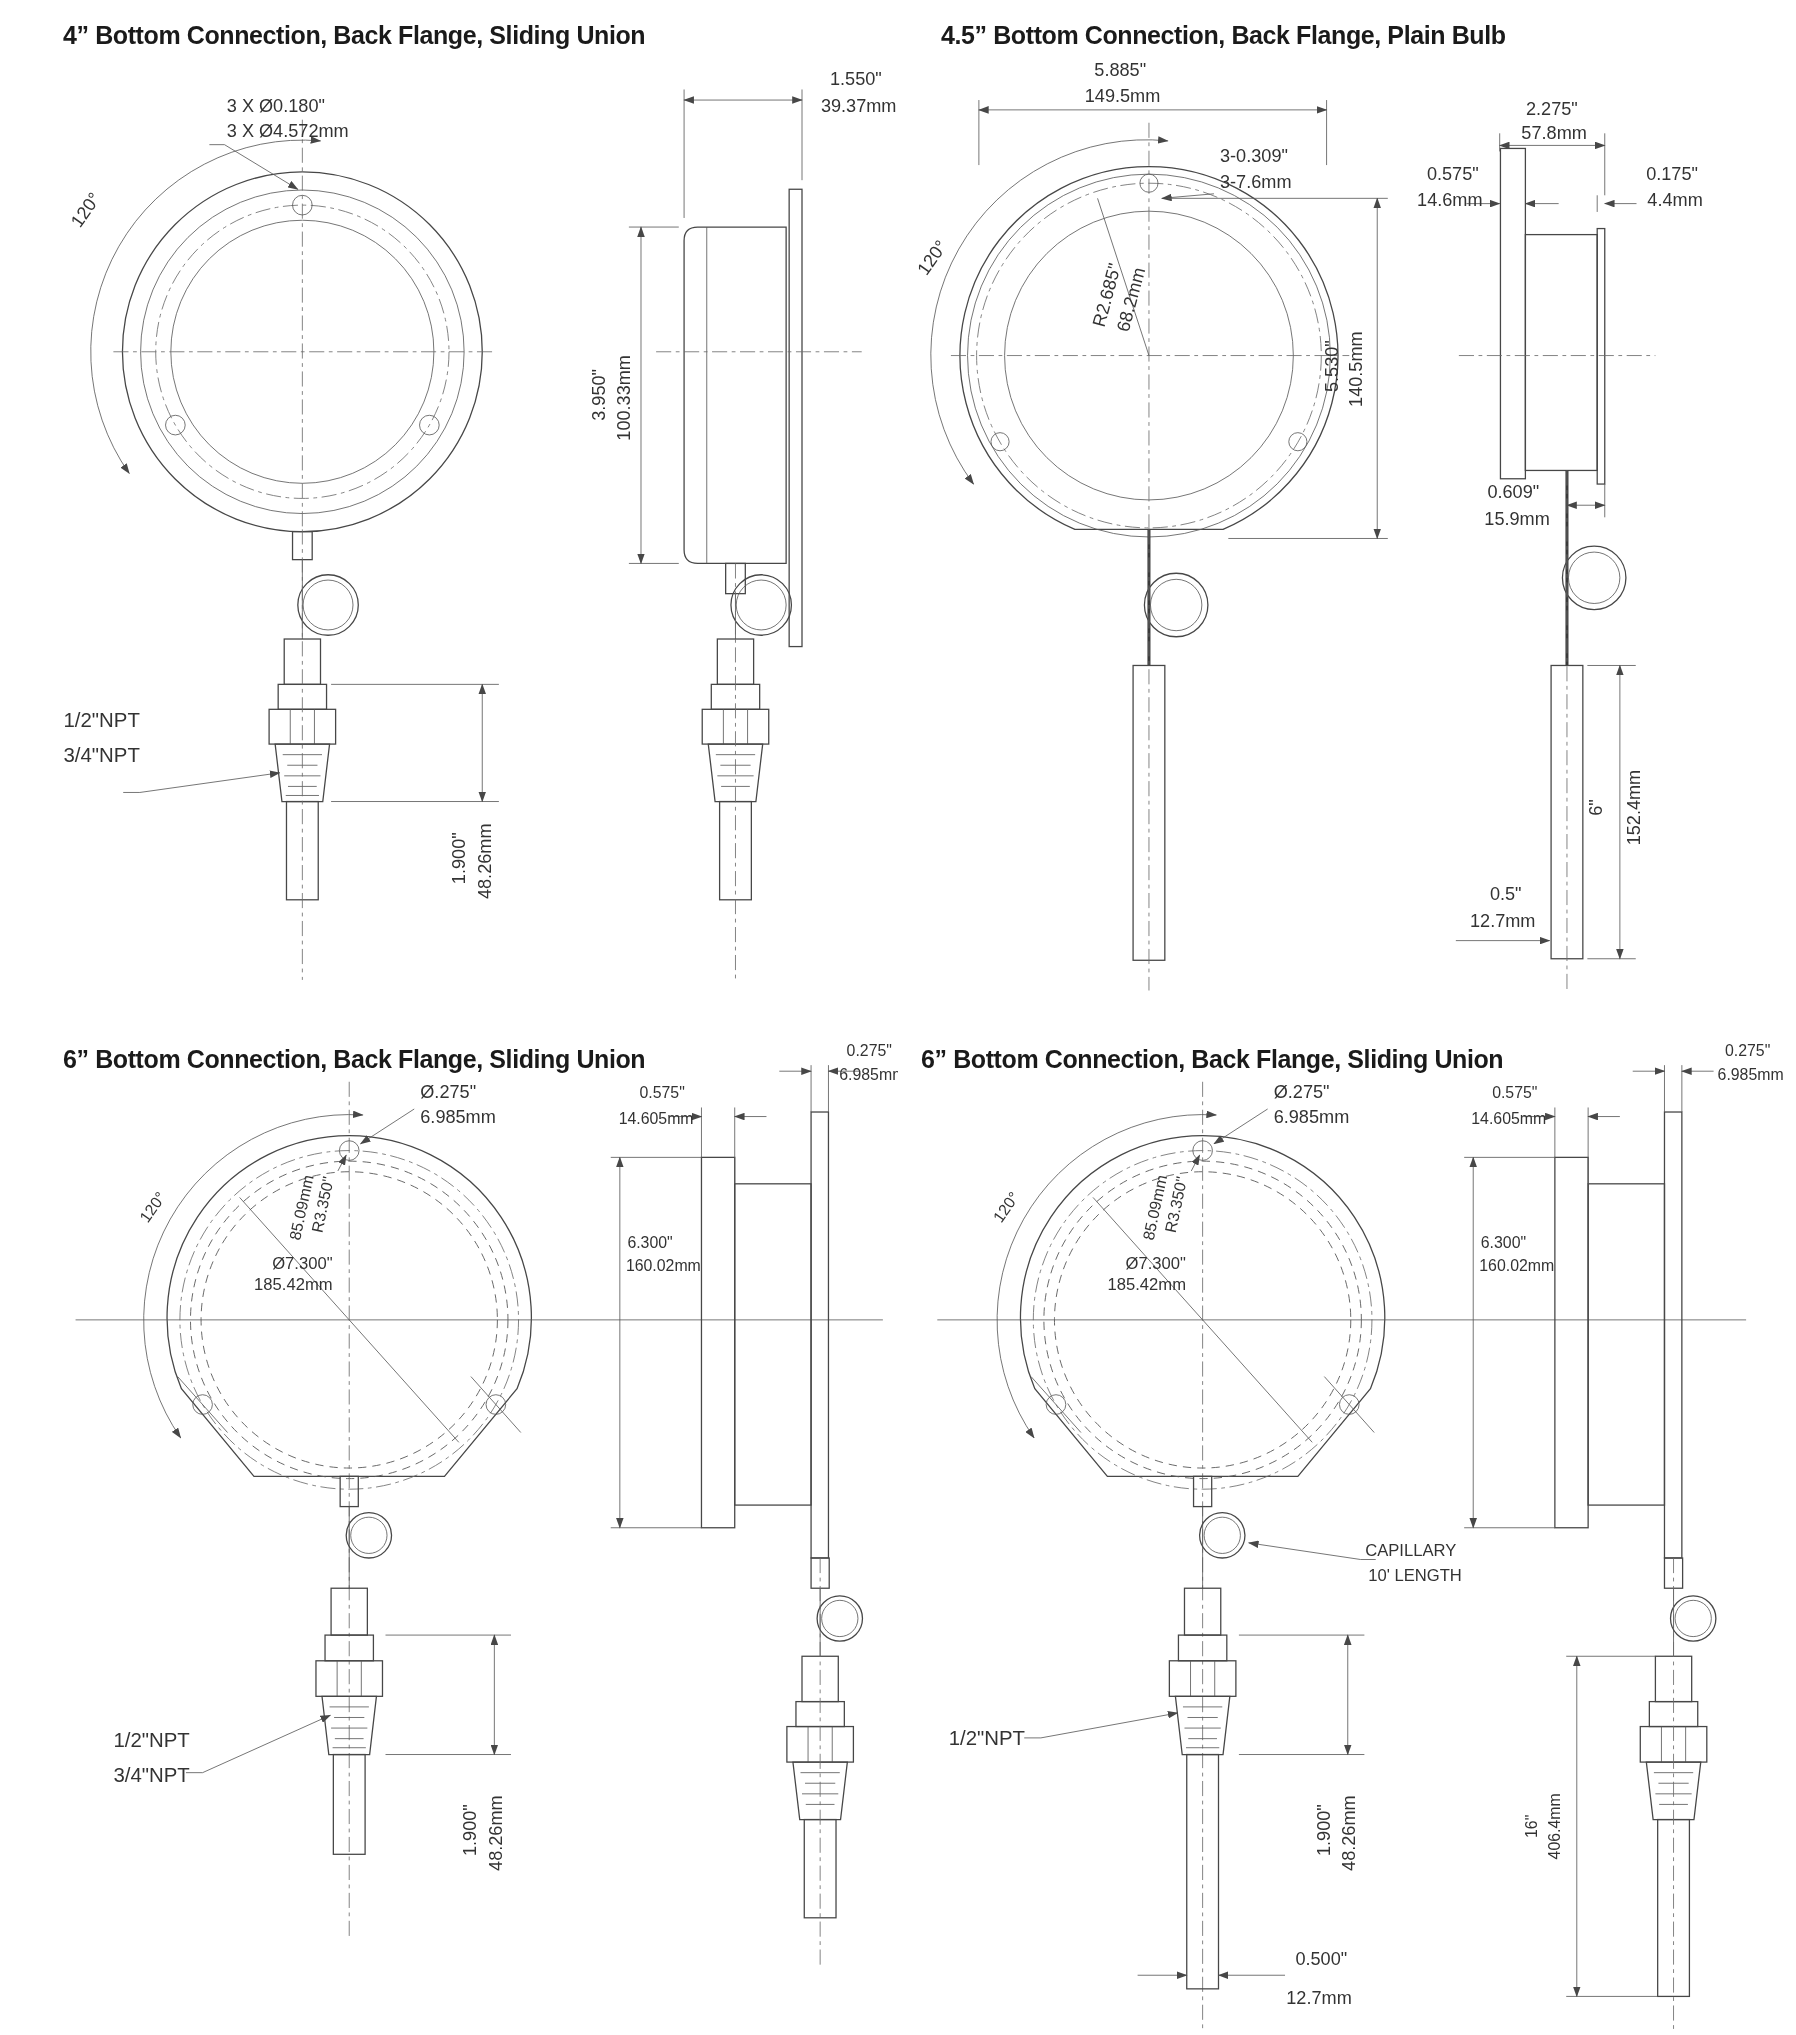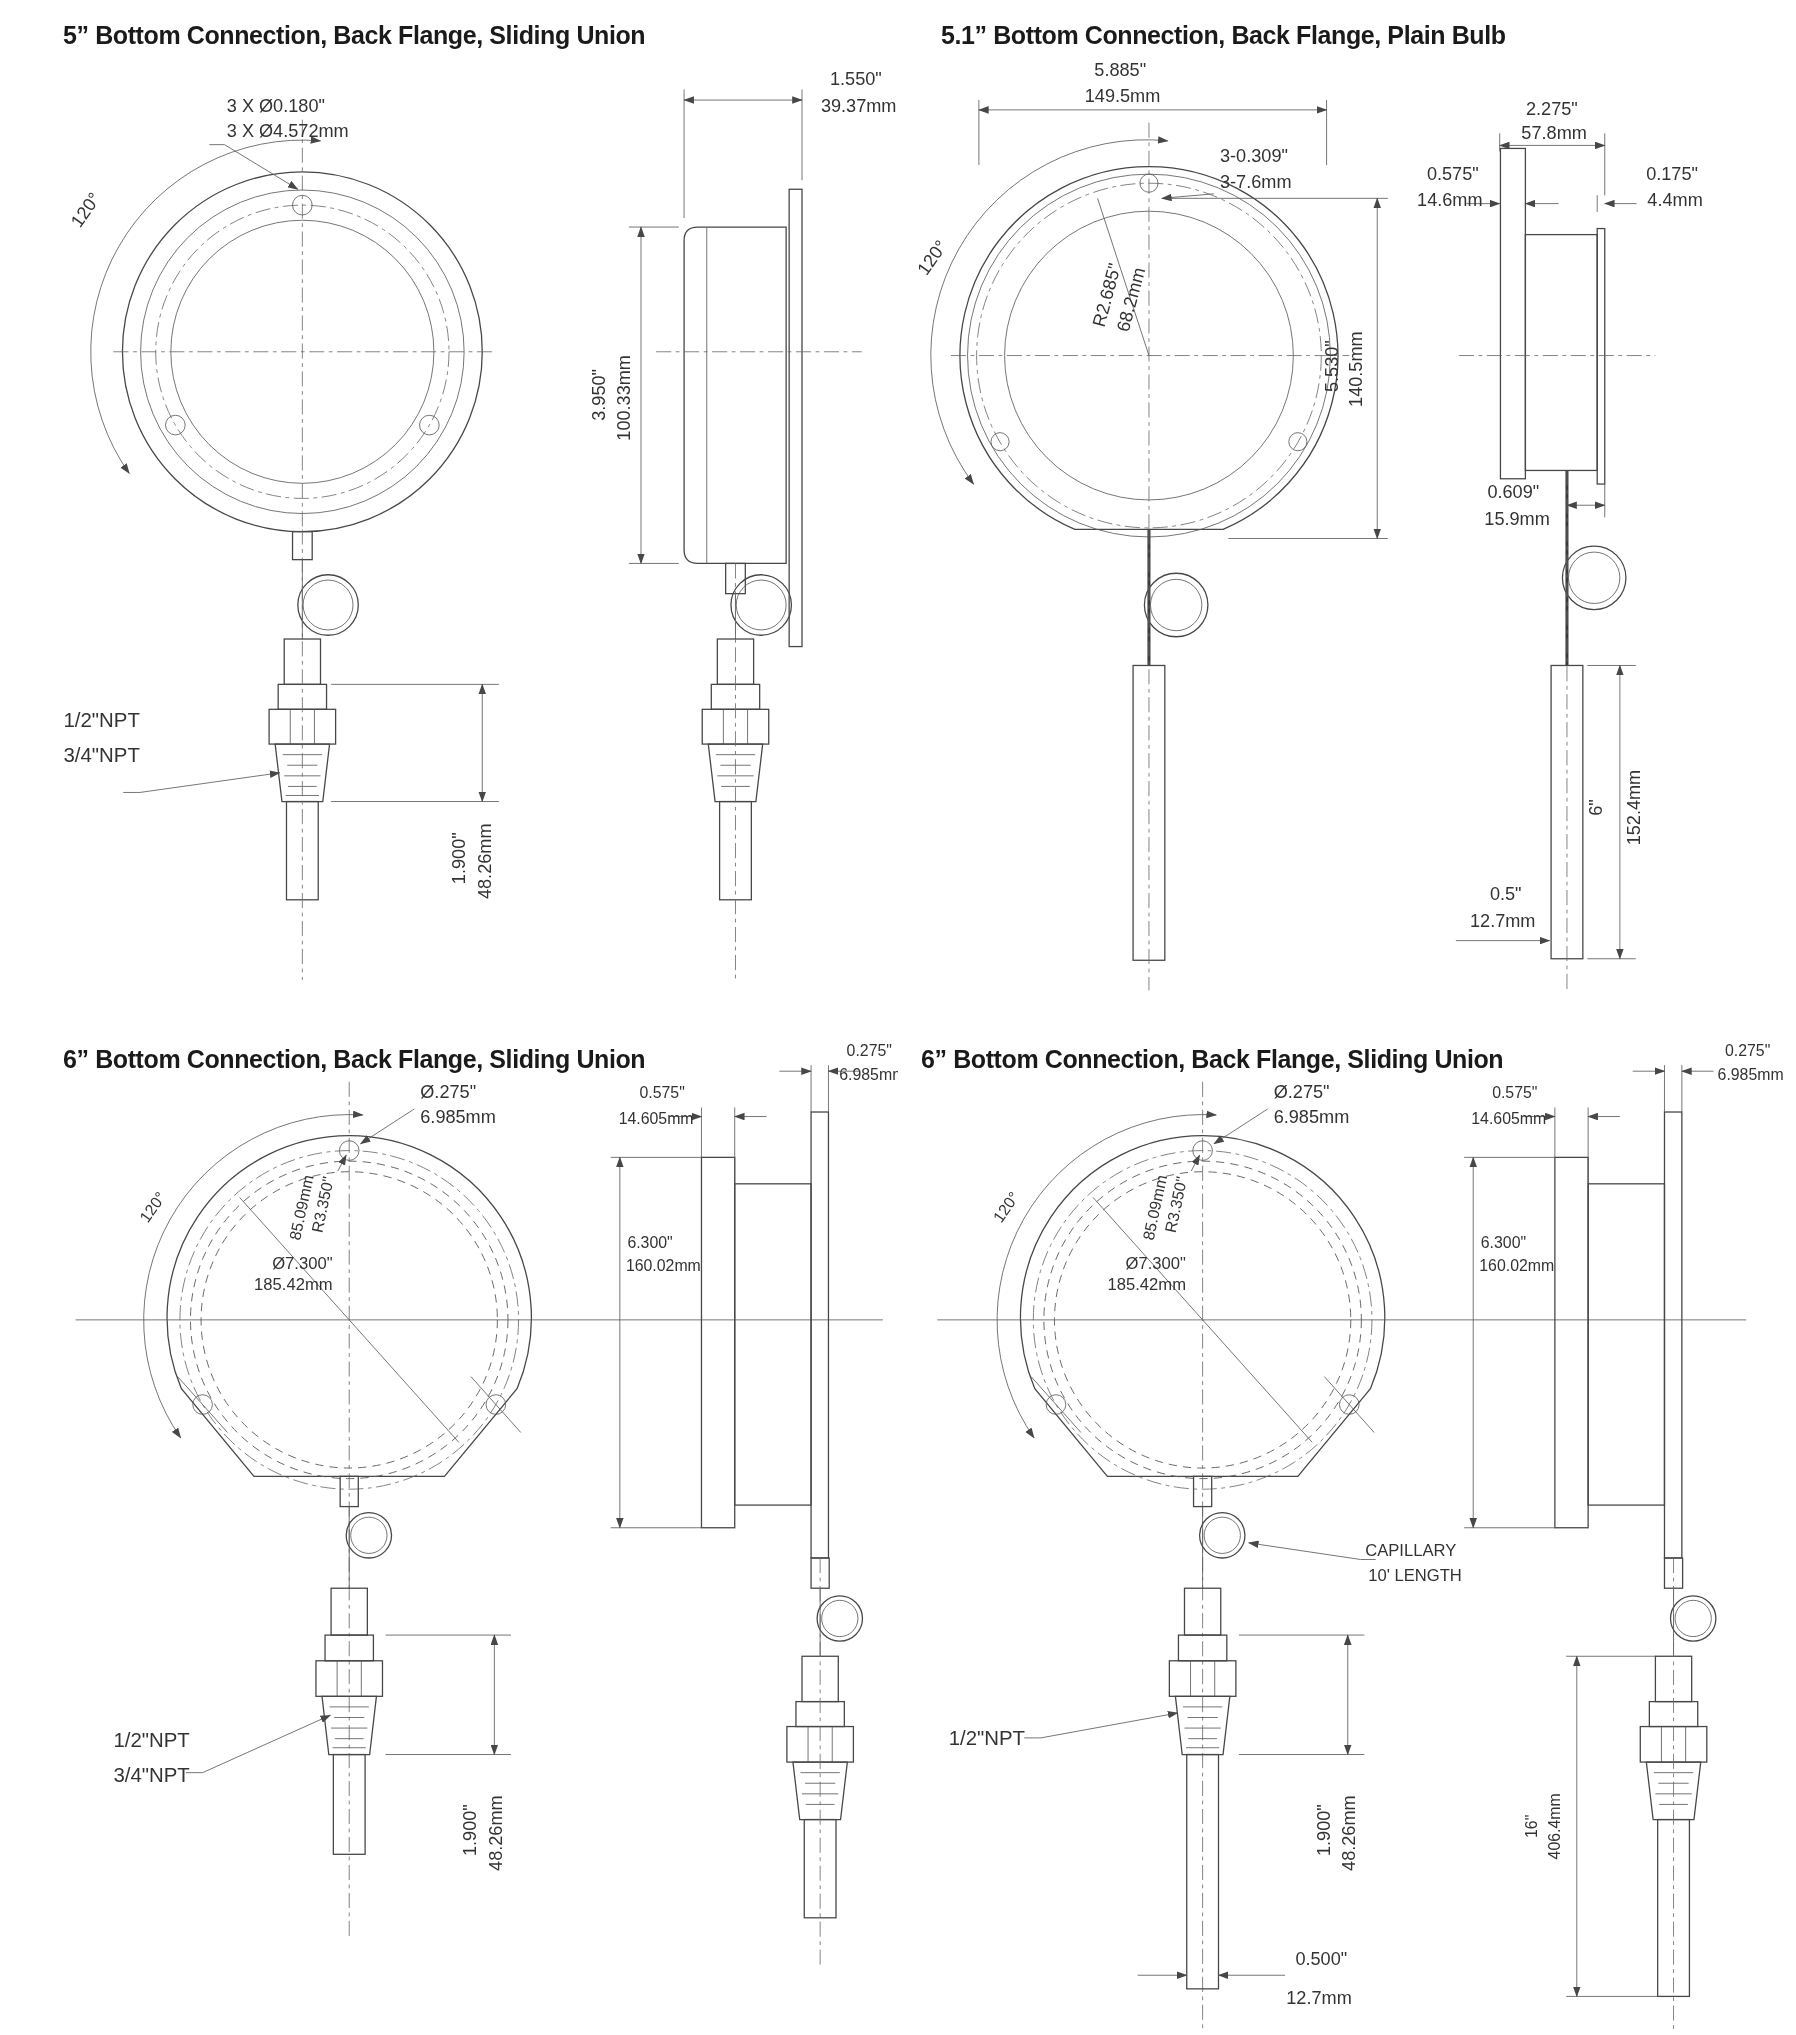--- a/index.html
+++ b/index.html
@@ -16,21 +16,21 @@
   .dash{stroke:#5a5a5a;stroke-width:1.2;fill:none;stroke-dasharray:11 8;}
   .dim{stroke:#5a5a5a;stroke-width:1.1;fill:none;}
   text{fill:#333333;font-family:"Liberation Sans",sans-serif;font-size:24px;}
   .npt{font-size:27px;}
   .mid{text-anchor:middle;}.end{text-anchor:end;}
 </style>
 </head>
 <body>
 
 <section class="panel p-tl">
-  <div class="title" style="left:63px;top:21px">5” Bottom Connection, Back Flange, Sliding Union</div>
+  <div class="title" style="left:63px;top:21px">4” Bottom Connection, Back Flange, Sliding Union</div>
   <svg viewBox="0 0 1188 1346">
     <defs>
       <marker id="arr1" markerUnits="userSpaceOnUse" markerWidth="14" markerHeight="10" refX="13" refY="5" orient="auto-start-reverse">
         <path d="M0,0L14,5L0,10z" fill="#474747"></path>
       </marker>
     </defs>
     <g>
       <circle class="ln" cx="400" cy="465" r="238"></circle>
       <circle class="thin" cx="400" cy="465" r="214"></circle>
       <circle class="cl" cx="400" cy="465" r="194"></circle>
@@ -112,21 +112,21 @@
     <g>
       <text class="npt" x="84" y="962">1/2"NPT</text>
       <text class="npt" x="84" y="1008">3/4"NPT</text>
       <line class="dim" x1="163" y1="1048" x2="185" y2="1048"></line>
       <line class="dim" x1="185" y1="1048" x2="370" y2="1022" marker-end="url(#arr1)"></line>
     </g>
   </svg>
 </section>
 
 <section class="panel p-tr">
-  <div class="title" style="left:43px;top:21px">5.1” Bottom Connection, Back Flange, Plain Bulb</div>
+  <div class="title" style="left:43px;top:21px">4.5” Bottom Connection, Back Flange, Plain Bulb</div>
   <svg viewBox="1188 0 1188 1346">
     <defs>
       <marker id="arr2" markerUnits="userSpaceOnUse" markerWidth="14" markerHeight="10" refX="13" refY="5" orient="auto-start-reverse">
         <path d="M0,0L14,5L0,10z" fill="#474747"></path>
       </marker>
     </defs>
     <g>
       <path class="ln" d="M1422,700 A250,250 0 1 1 1618,700 Z"></path>
       <circle class="thin" cx="1520" cy="470" r="240"></circle>
       <circle class="cl" cx="1520" cy="470" r="228"></circle>

